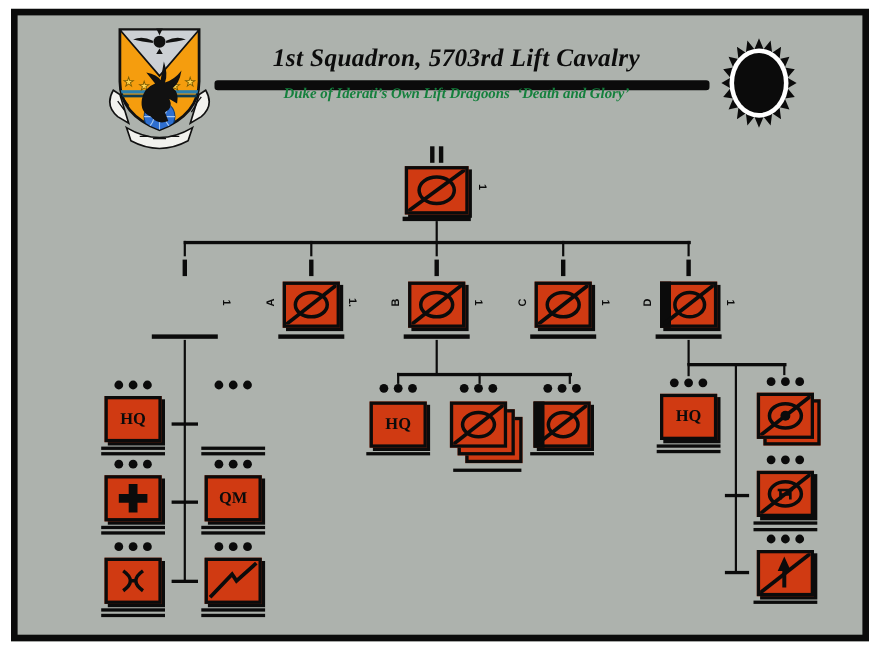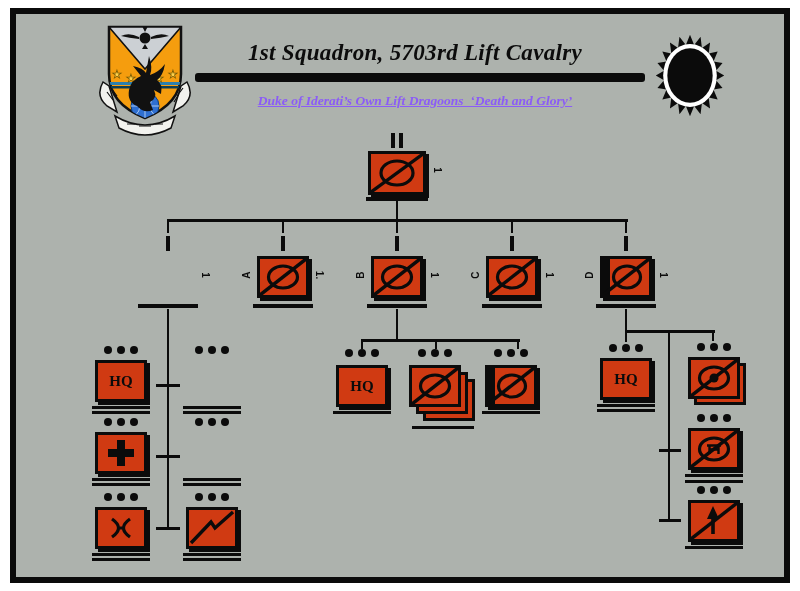--- a/index.html
+++ b/index.html
@@ -3,22 +3,22 @@
 <meta charset="utf-8">
 <style>
   html,body{margin:0;padding:0;}
   body{font-family:"Liberation Sans",sans-serif;background:#ffffff;}
   .canvas{position:relative;width:800px;height:591px;background:#ffffff;overflow:hidden;}
   .frame{position:absolute;left:10px;top:8px;width:780px;height:575px;box-sizing:border-box;
          border:6px solid #0b0b0b;background:#adb2ad;}
   .abs{position:absolute;}
   .title{position:absolute;left:170px;top:40px;width:490px;text-align:center;
          font:italic bold 23px "Liberation Serif",serif;color:#0c0c0c;letter-spacing:0.3px;}
-  .subtitle{position:absolute;left:165px;top:93px;width:500px;text-align:center;white-space:pre;
-         font:italic bold 13.5px "Liberation Serif",serif;color:#8b5cf6;text-decoration:underline;}
+  .subtitle{position:absolute;left:165px;top:77px;width:500px;text-align:center;white-space:pre;
+         font:italic bold 13.5px "Liberation Serif",serif;color:#15803d;}
   .titlebar{position:absolute;left:195px;top:73px;width:450px;height:9px;background:#0b0b0b;border-radius:3px;}
   .ubox{position:absolute;width:52px;height:42px;background:#d03a12;border:3px solid #0b0b0b;
         box-sizing:border-box;box-shadow:3px 3px 0 #0b0b0b;display:flex;align-items:center;justify-content:center;}
   .ubox svg{display:block;}
   .plain{}
   .stripe{position:absolute;left:-3px;top:-3px;bottom:-3px;width:10px;background:#0b0b0b;}
   .btext-serif{font:bold 15px "Liberation Serif",serif;color:#0b0b0b;}
   .btext-sans{font:bold 12.5px "Liberation Sans",sans-serif;color:#0b0b0b;letter-spacing:0.5px;}
   .hline,.vline,.uline{position:absolute;background:#0b0b0b;}
   .dots{position:absolute;width:52px;height:8px;display:flex;gap:5px;align-items:center;justify-content:center;}
@@ -197,20 +197,23 @@
     </svg>
   </div>
   <div class="uline" style="left:92px;top:478px;width:58px;height:2.5px;"></div>
   <div class="uline" style="left:92px;top:483px;width:58px;height:2.5px;"></div>
 
   <div class="dots" style="left:186px;top:418px;">
       <i></i>
       <i></i>
       <i></i>
     </div>
+  <div class="ubox" style="left:186px;top:432px;">
+    <span class="btext-serif">QM</span>
+  </div>
   <div class="uline" style="left:183px;top:478px;width:58px;height:2.5px;"></div>
   <div class="uline" style="left:183px;top:483px;width:58px;height:2.5px;"></div>
 
   <div class="dots" style="left:95px;top:493px;">
       <i></i>
       <i></i>
       <i></i>
     </div>
   <div class="ubox" style="left:95px;top:507px;">
     <svg viewBox="0 0 46 36" width="46" height="36">

